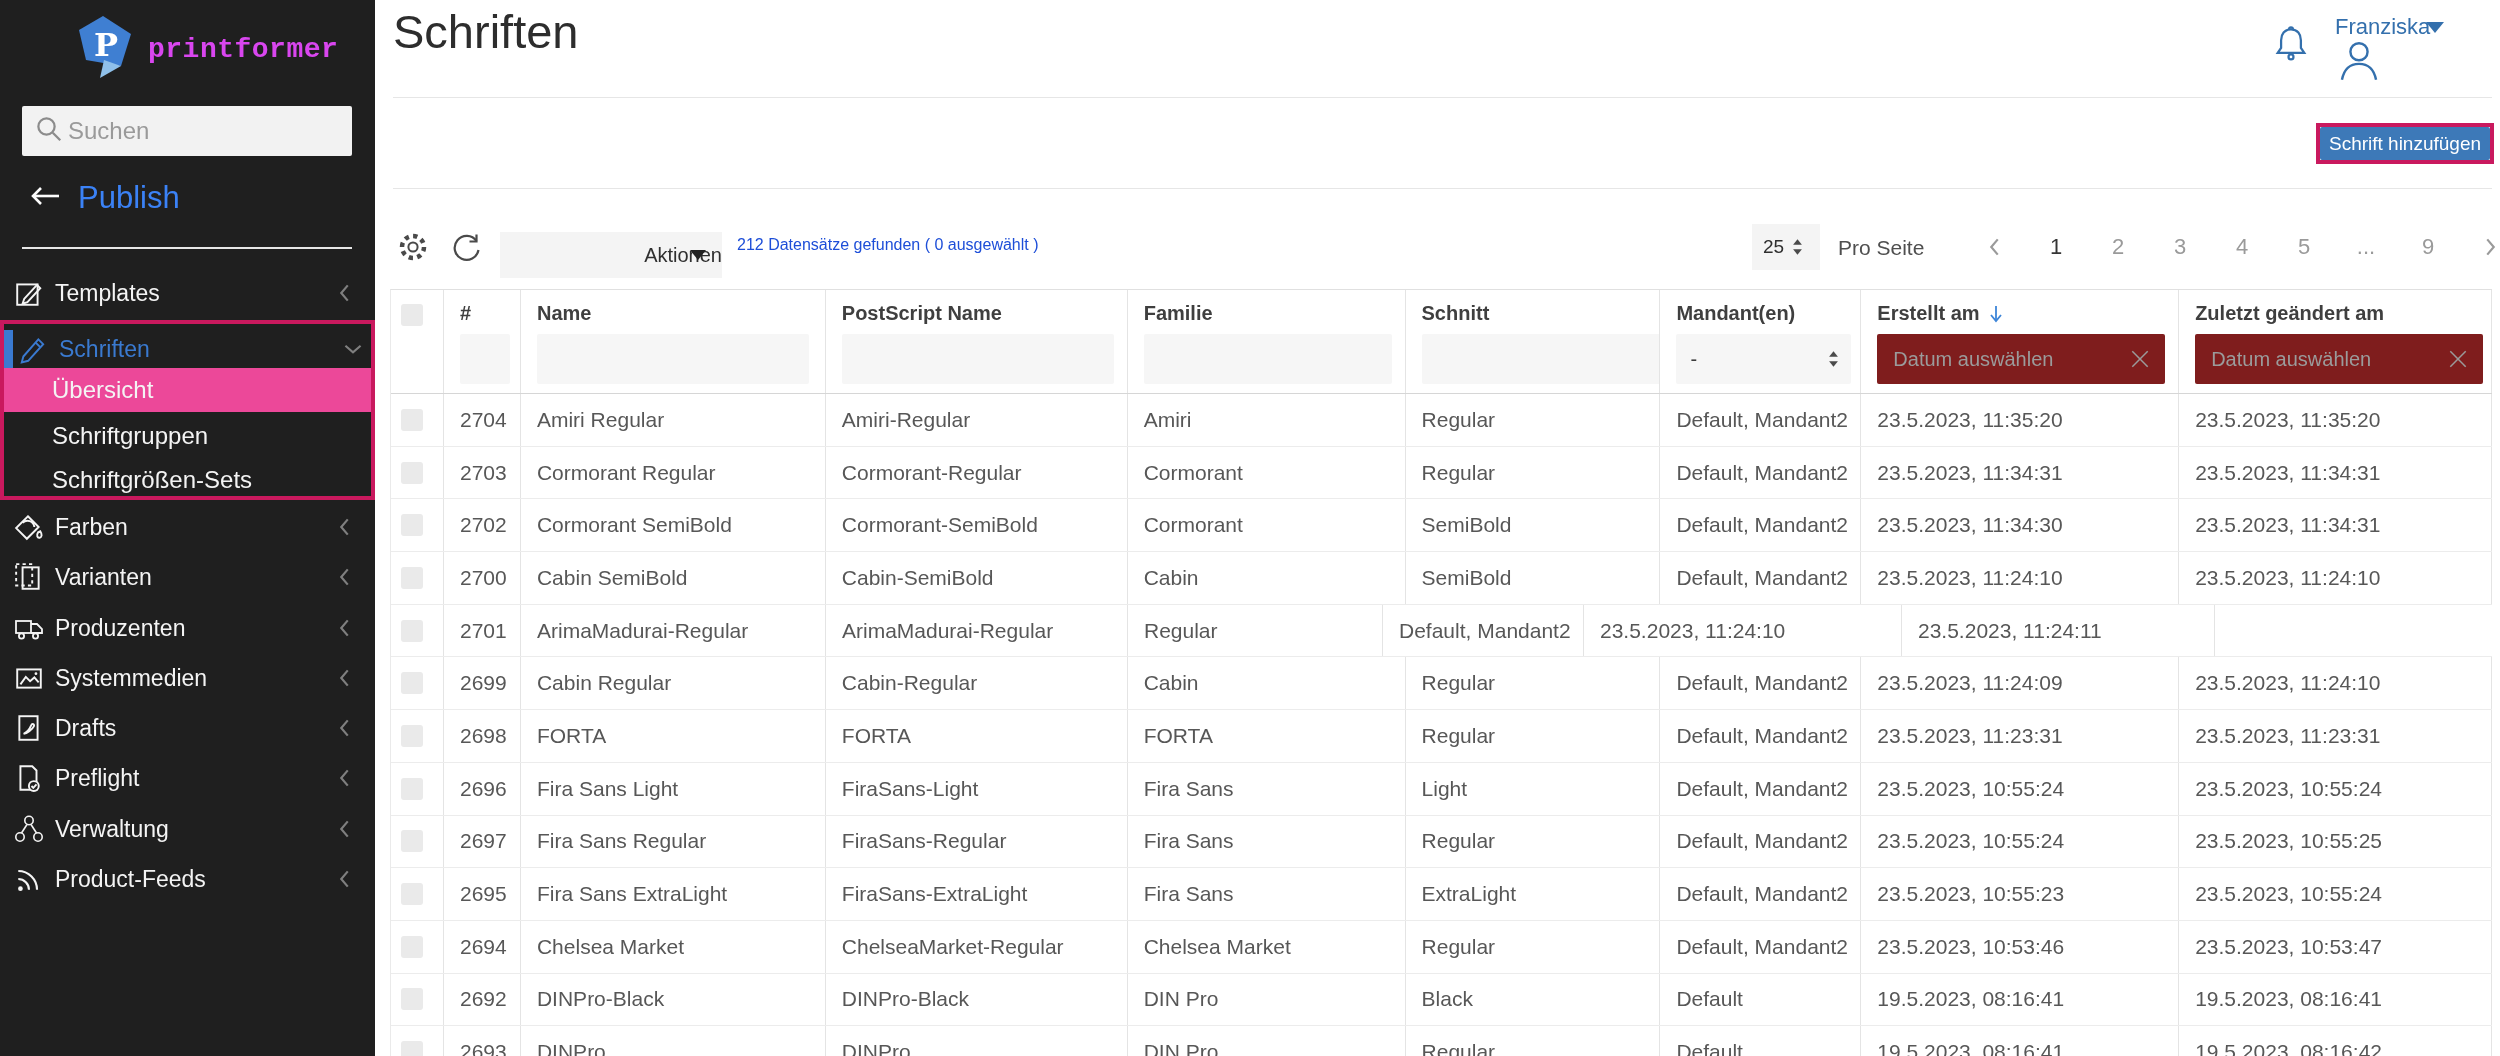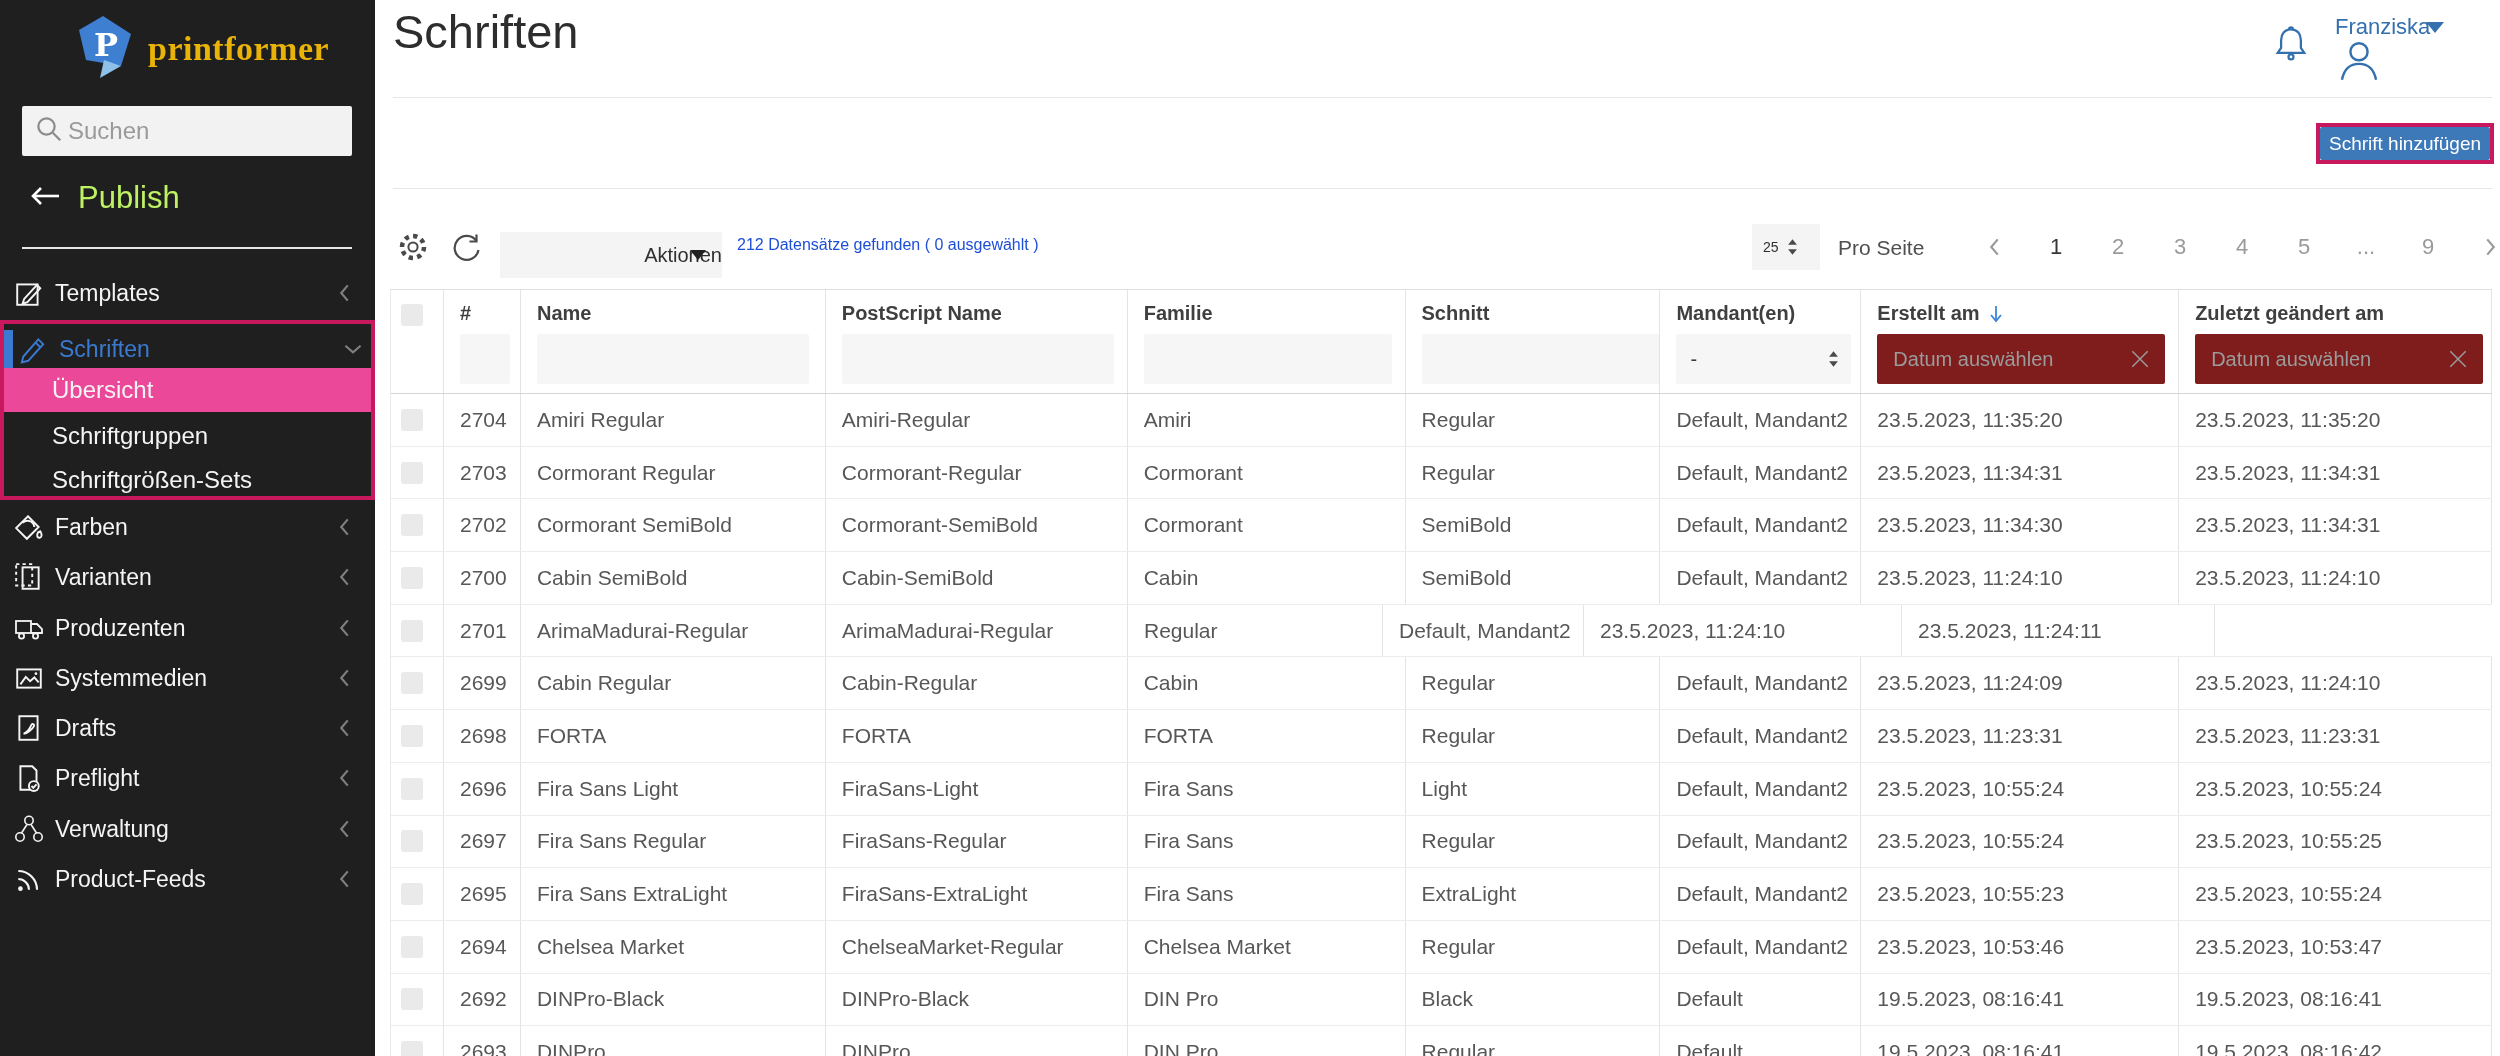--- a/index.html
+++ b/index.html
@@ -4,25 +4,25 @@
 <style>
   * { box-sizing: border-box; margin: 0; padding: 0; }
   html,body { width:2500px; height:1056px; }
   body {
     position: relative; overflow: hidden; background:#fff;
     font-family:"Liberation Sans", sans-serif; color:#575757;
   }
   
   .sidebar { position:absolute; left:0; top:0; width:375px; height:1056px; background:#1f1f1f; }
   .logo { position:absolute; left:76px; top:14px; display:flex; align-items:center; gap:14px; }
-  .logo-text { font-family:Liberation Serif, serif; font-weight:bold; color:#eab308; font-size:34px; letter-spacing:0.5px; }
+  .logo-text { font-family:Liberation Mono, monospace; font-weight:bold; color:#d946ef; font-size:28px; letter-spacing:0.5px; }
   .search { position:absolute; left:22px; top:106px; width:330px; height:50px; background:#f2f2f2; border-radius:2px; display:flex; align-items:center; padding:0 12px; gap:4px; }
   .search input { flex:1; border:none; outline:none; background:transparent; font-family:"Liberation Sans",sans-serif; font-size:24px; color:#444; }
   .search input::placeholder { color:#9a9a9a; }
-  .publish { position:absolute; left:28px; top:180px; display:flex; align-items:center; gap:16px; color:#bef264; font-size:31px; cursor:pointer; }
+  .publish { position:absolute; left:28px; top:180px; display:flex; align-items:center; gap:16px; color:#3b82f6; font-size:31px; cursor:pointer; }
   .side-divider { position:absolute; left:22px; top:247px; width:330px; height:2px; background:#e6e6e6; }
   .nav-item { position:absolute; left:0; width:375px; height:50px; display:flex; align-items:center; cursor:pointer; }
   .nav-ico { position:absolute; left:14px; width:30px; height:30px; display:flex; align-items:center; justify-content:center; }
   .nav-label { position:absolute; left:55px; color:#f4f4f4; font-size:23px; }
   .nav-chev { position:absolute; left:338px; top:50%; transform:translateY(-50%); display:flex; }
   .nav-group { position:absolute; left:0; top:320px; width:375px; height:180px; border:4px solid #c9195e; }
   .active-bar { position:absolute; left:0px; top:4px; width:9px; height:42px; background:#3a7ad0; }
   .item-schriften { position:absolute; left:0; top:2px; width:100%; height:46px; }
   .item-schriften .nav-label { color:#3a7ad0; }
   .subitem { position:absolute; left:0; width:367px; height:44px; display:flex; align-items:center; cursor:pointer; }
@@ -39,21 +39,21 @@
   .avatar { position:absolute; left:1962px; top:38px; cursor:pointer; }
   .add-btn-annotation { position:absolute; left:1941px; top:123px; width:178px; height:41px; border:4px solid #c9195e; display:flex; }
   .add-btn { flex:1; background:#3d79b8; color:#fff; font-size:19px; border:none; font-family:"Liberation Sans",sans-serif; cursor:pointer; border-radius:2px; }
   .gear-btn { position:absolute; left:21px; top:230px; cursor:pointer; }
   .refresh-btn { position:absolute; left:74px; top:230px; cursor:pointer; }
   .actions-select { position:absolute; left:125px; top:232px; width:222px; height:46px; background:#f4f4f4; display:flex; align-items:center; justify-content:flex-end; gap:0; cursor:pointer; }
   .actions-select span { font-size:20px; color:#2f2f2f; }
   .actions-caret { position:absolute; right:16px; width:0; height:0; border-left:8px solid transparent; border-right:8px solid transparent; border-top:10px solid #222; }
   .results-text { position:absolute; left:362px; top:236px; font-size:16px; color:#1d4ed8; }
   .perpage { position:absolute; left:1377px; top:224px; width:68px; height:46px; background:#f4f4f4; display:flex; align-items:center; padding-left:11px; gap:8px; cursor:pointer; }
-  .perpage span { font-size:14px; color:#2f2f2f; }
+  .perpage span { font-size:19px; color:#2f2f2f; }
   .perpage-label { position:absolute; left:1463px; top:236px; font-size:21px; color:#4f4f4f; }
   .pagination { position:absolute; left:1588px; top:228px; display:flex; align-items:center; }
   .page, .page-chev { width:62px; height:38px; display:flex; align-items:center; justify-content:center; font-size:22px; color:#9a9a9a; cursor:pointer; }
   .page.active { color:#353535; }
   .page.ellipsis { cursor:default; }
   
   .table { position:absolute; left:15px; top:289px; width:2102px; border-top:1px solid #e0e0e0; border-left:1px solid #eaeaea; }
   .thead { display:flex; height:104px; border-bottom:1px solid #d6d6d6; }
   .trow { display:flex; height:52.7px; border-bottom:1px solid #ececec; }
   .tcell { position:relative; height:100%; border-right:1px solid #e4e4e4; padding-left:16px; display:flex; align-items:center; font-size:21px; color:#575757; white-space:nowrap; overflow:hidden; }

